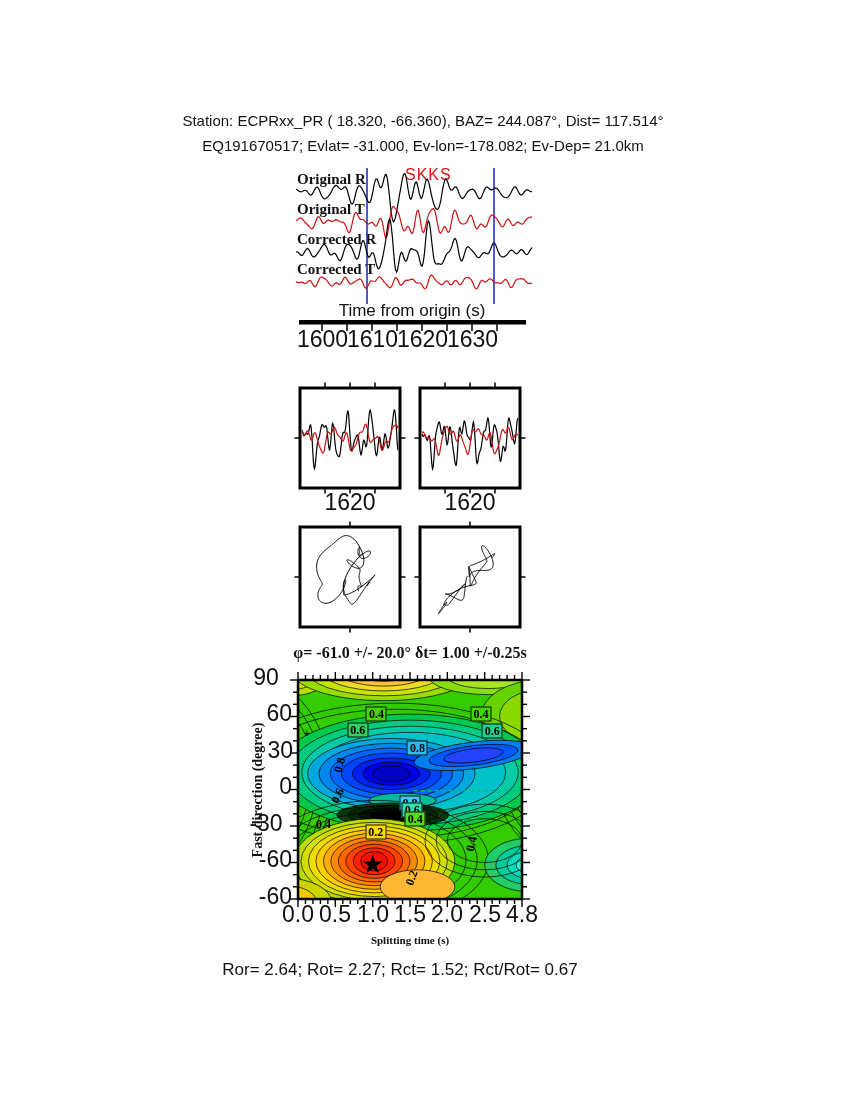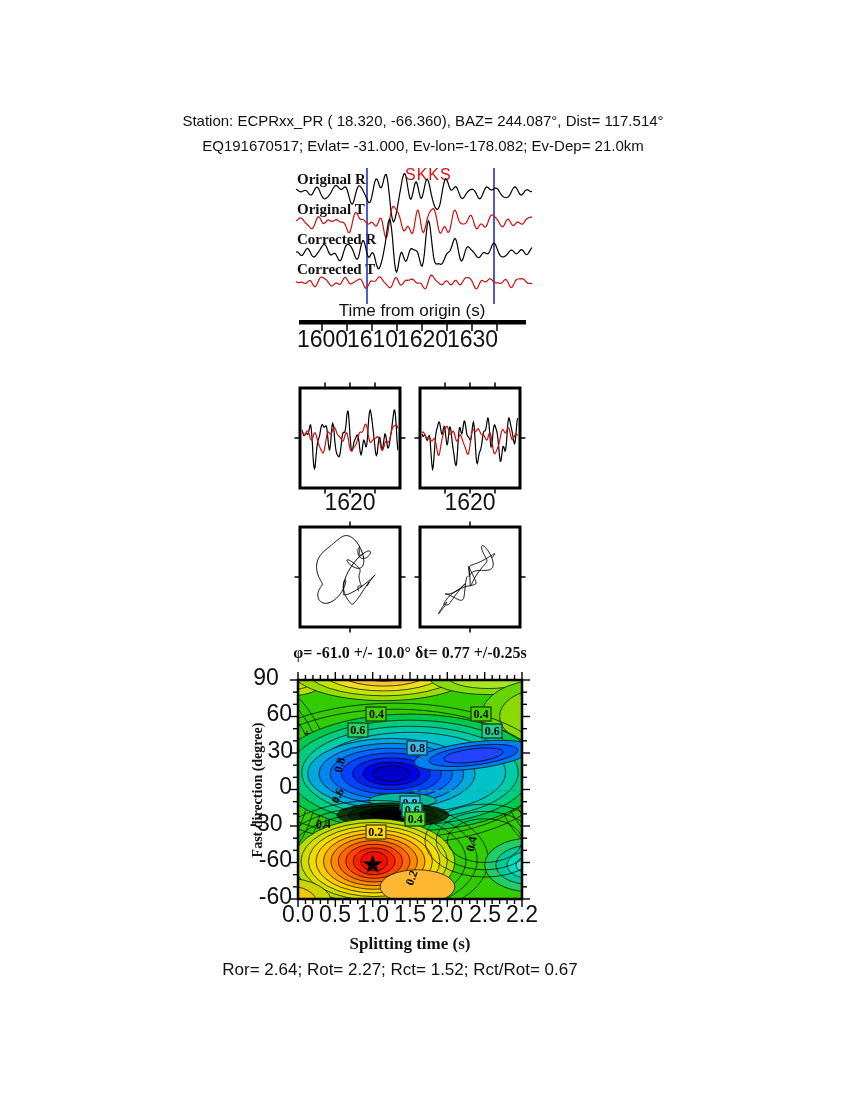--- a/index.html
+++ b/index.html
@@ -118,21 +118,21 @@
       <rect x="6" y="6" width="100" height="100" fill="#fff" stroke="#000" stroke-width="3"></rect>
       <line x1="56" y1="0.5" x2="56" y2="6" stroke="#000" stroke-width="1.5"></line>
       <line x1="56" y1="106" x2="56" y2="111.5" stroke="#000" stroke-width="1.5"></line>
       <line x1="0.5" y1="56" x2="6" y2="56" stroke="#000" stroke-width="1.5"></line>
       <line x1="106" y1="56" x2="111.5" y2="56" stroke="#000" stroke-width="1.5"></line>
       <g clip-path="url(#pc1)">
         <polyline points="53.2,55.2 53.1,55.7 52.9,56.1 52.7,56.7 52.5,57.2 52.4,57.9 52.2,58.5 52.1,59.2 52.0,59.9 51.8,60.7 51.7,61.4 51.6,62.2 51.5,63.1 51.4,63.9 51.3,64.8 51.2,65.6 51.1,66.5 51.0,67.4 50.9,68.2 50.9,69.1 50.8,69.9 50.7,70.7 50.6,71.5 50.5,72.3 50.4,73.1 50.3,73.8 50.2,74.5 50.1,75.1 50.0,75.8 49.9,76.3 49.7,76.8 49.5,77.3 49.3,77.7 49.1,78.1 48.9,78.4 48.7,78.7 48.4,78.9 48.1,79.1 47.8,79.2 47.5,79.3 47.1,79.3 46.7,79.3 46.3,79.3 45.9,79.2 45.5,79.0 45.0,78.9 44.5,78.7 44.0,78.5 43.5,78.2 43.0,77.9 42.4,77.7 41.9,77.4 41.3,77.1 40.7,76.7 40.2,76.4 39.6,76.1 39.0,75.8 38.4,75.5 37.8,75.2 37.3,74.9 36.7,74.6 36.2,74.4 35.6,74.2 35.1,73.9 34.6,73.7 34.2,73.6 33.8,73.4 33.3,73.3 33.0,73.2 32.6,73.1 32.3,73.0 32.1,73.0 31.9,72.9 31.7,72.9 31.5,72.9 31.4,72.9 31.4,72.9 31.4,73.0 31.4,73.0 31.5,73.0 31.7,73.1 31.8,73.1 32.1,73.1 32.3,73.2 32.7,73.2 33.0,73.2 33.4,73.1 33.8,73.1 34.3,73.0 34.8,73.0 35.4,72.9 35.9,72.7 36.5,72.6 37.1,72.4 37.8,72.2 38.4,72.0 39.1,71.7 39.8,71.4 40.4,71.1 41.1,70.8 41.8,70.4 42.5,70.0 43.2,69.6 43.8,69.2 44.5,68.8 45.1,68.4 45.7,67.9 46.3,67.5 46.9,67.1 47.4,66.6 47.9,66.2 48.4,65.8 48.8,65.4 49.2,65.0 49.6,64.6 49.9,64.3 50.2,64.0 50.4,63.7 50.6,63.5 50.7,63.3 50.8,63.1 50.9,63.0 50.9,62.9 50.8,62.9 50.8,62.9 50.6,63.0 50.5,63.1 50.3,63.3 50.0,63.5 49.7,63.8 49.4,64.1 49.1,64.5 48.7,64.9 48.3,65.3 47.9,65.8 47.5,66.3 47.0,66.9 46.5,67.5 46.0,68.1 45.5,68.8 45.0,69.4 44.5,70.1 43.9,70.8 43.4,71.6 42.9,72.3 42.4,73.0 41.8,73.7 41.3,74.4 40.8,75.1 40.3,75.8 39.9,76.5 39.4,77.2 39.0,77.8 38.5,78.4 38.1,79.0 37.7,79.5 37.4,80.0 37.0,80.5 36.7,81.0 36.4,81.4 36.1,81.7 35.8,82.1 35.6,82.4 35.3,82.7 35.1,82.9 34.9,83.1 34.7,83.3 34.5,83.4 34.4,83.5 34.2,83.6 34.1,83.7 33.9,83.8 33.8,83.8 33.7,83.8 33.6,83.8 33.4,83.9 33.3,83.9 33.2,83.9 33.1,83.9 33.0,83.9 32.8,83.9 32.7,83.9 32.5,84.0 32.4,84.0 32.2,84.1 32.0,84.2 31.9,84.3 31.7,84.4 31.5,84.6 31.3,84.8 31.0,85.0 30.8,85.2 30.5,85.5 30.3,85.7 30.0,86.0 29.7,86.3 29.5,86.7 29.2,87.0 28.9,87.4 28.6,87.7 28.3,88.1 28.0,88.5 27.7,88.9 27.4,89.2 27.1,89.6 26.9,90.0 26.6,90.3 26.3,90.7 26.1,91.0 25.9,91.3 25.6,91.6 25.4,91.9 25.2,92.1 25.1,92.3 24.9,92.5 24.8,92.6 24.7,92.7 24.6,92.8 24.6,92.8 24.6,92.8 24.5,92.7 24.6,92.6 24.6,92.5 24.7,92.3 24.8,92.1 24.9,91.8 25.1,91.5 25.2,91.2 25.4,90.9 25.6,90.5 25.9,90.1 26.1,89.7 26.4,89.2 26.7,88.8 27.0,88.3 27.3,87.8 27.6,87.3 27.9,86.8 28.2,86.3 28.5,85.9 28.9,85.4 29.2,84.9 29.5,84.5 29.8,84.1 30.1,83.7 30.4,83.3 30.7,83.0 31.0,82.6 31.2,82.4 31.5,82.1 31.7,81.9 31.9,81.7 32.1,81.5 32.2,81.4 32.4,81.3 32.5,81.3 32.5,81.3 32.6,81.3 32.6,81.3 32.7,81.4 32.6,81.5 32.6,81.6 32.6,81.8 32.5,81.9 32.4,82.1 32.3,82.3 32.1,82.5 32.0,82.7 31.9,82.9 31.7,83.1 31.5,83.3 31.3,83.4 31.2,83.6 31.0,83.7 30.8,83.9 30.7,84.0 30.5,84.0 30.4,84.1 30.2,84.1 30.1,84.0 30.0,84.0 29.9,83.9 29.9,83.7 29.9,83.5 29.9,83.3 29.9,83.1 30.0,82.8 30.1,82.4 30.2,82.1 30.4,81.7 30.7,81.2 30.9,80.7 31.2,80.2 31.6,79.7 32.0,79.1 32.4,78.6 32.9,78.0 33.4,77.3 33.9,76.7 34.5,76.1 35.2,75.4 35.8,74.8 36.5,74.1 37.3,73.5 38.0,72.9 38.8,72.2 39.6,71.6 40.5,71.0 41.3,70.5 42.2,69.9 43.1,69.4 44.0,68.9 44.9,68.4 45.8,68.0 46.8,67.5 47.7,67.1 48.6,66.8 49.5,66.4 50.4,66.1 51.2,65.8 52.1,65.6 52.9,65.4 53.7,65.1 54.5,65.0 55.3,64.8 56.0,64.6 56.7,64.5 57.3,64.4 57.9,64.2 58.5,64.1 59.0,64.0 59.5,63.9 59.9,63.8 60.3,63.6 60.7,63.5 61.0,63.3 61.3,63.2 61.5,63.0 61.7,62.8 61.8,62.6 61.9,62.3 61.9,62.0 62.0,61.7 61.9,61.4 61.9,61.0 61.8,60.6 61.7,60.2 61.5,59.8 61.3,59.3 61.1,58.8 60.9,58.3 60.7,57.8 60.4,57.2 60.1,56.6 59.8,56.0 59.5,55.4 59.2,54.8 58.9,54.2 58.6,53.5 58.3,52.9 58.0,52.3 57.7,51.7 57.4,51.1 57.1,50.5 56.8,49.9 56.6,49.4 56.3,48.8 56.1,48.4 55.9,47.9 55.7,47.5 55.5,47.1 55.3,46.7 55.1,46.4 55.0,46.2 54.9,46.0 54.8,45.8 54.7,45.7 54.6,45.6 54.5,45.6 54.5,45.6 54.5,45.7 54.5,45.8 54.5,46.0 54.5,46.2 54.5,46.4 54.5,46.7 54.6,47.0 54.6,47.4 54.6,47.7 54.7,48.1 54.7,48.5 54.8,49.0 54.8,49.4 54.9,49.9 55.0,50.3 55.0,50.8 55.0,51.3 55.1,51.7 55.1,52.2 55.2,52.6 55.2,53.0 55.2,53.4 55.2,53.8 55.2,54.1 55.2,54.4 55.2,54.7 55.2,54.9 55.2,55.2 55.2,55.3 55.2,55.5 55.2,55.6 55.2,55.7 55.2,55.7 55.2,55.7 55.2,55.7 55.2,55.6 55.2,55.5 55.2,55.4 55.3,55.2 55.3,55.0 55.4,54.8 55.5,54.6 55.6,54.4 55.7,54.1 55.8,53.8 56.0,53.6 56.2,53.3 56.4,53.0 56.6,52.7 56.9,52.4 57.2,52.1 57.5,51.8 57.9,51.6 58.3,51.3 58.7,51.1 59.1,50.8 59.6,50.6 60.0,50.4 60.6,50.2 61.1,50.1 61.7,50.0 62.3,49.8 62.9,49.7 63.5,49.6 64.1,49.6 64.8,49.5 65.5,49.5 66.2,49.5 66.9,49.4 67.5,49.4 68.3,49.4 69.0,49.4 69.7,49.4 70.3,49.4 71.0,49.4 71.7,49.4 72.4,49.3 73.0,49.3 73.6,49.2 74.2,49.1 74.8,49.0 75.4,48.8 75.9,48.6 76.4,48.4 76.8,48.2 77.2,47.9 77.6,47.5 78.0,47.2 78.3,46.8 78.5,46.3 78.7,45.9 78.9,45.4 79.0,44.8 79.1,44.2 79.2,43.6 79.2,42.9 79.1,42.2 79.1,41.5 78.9,40.8 78.8,40.0 78.6,39.2 78.3,38.4 78.1,37.6 77.8,36.8 77.4,36.0 77.1,35.2 76.7,34.4 76.3,33.5 75.9,32.8 75.4,32.0 75.0,31.2 74.5,30.5 74.1,29.8 73.6,29.1 73.1,28.5 72.7,27.9 72.2,27.4 71.8,26.8 71.3,26.4 70.9,26.0 70.5,25.6 70.1,25.3 69.7,25.1 69.4,24.9 69.1,24.8 68.8,24.7 68.5,24.7 68.3,24.7 68.1,24.8 67.9,24.9 67.7,25.1 67.6,25.3 67.6,25.6 67.5,25.9 67.5,26.2 67.5,26.6 67.6,27.0 67.7,27.4 67.8,27.9 67.9,28.4 68.0,28.9 68.2,29.4 68.4,29.9 68.6,30.5 68.9,31.0 69.1,31.5 69.4,32.1 69.6,32.6 69.9,33.1 70.2,33.6 70.4,34.1 70.7,34.6 71.0,35.1 71.2,35.6 71.5,36.0 71.7,36.4 71.9,36.8 72.1,37.2 72.3,37.6 72.5,37.9 72.6,38.3 72.7,38.6 72.8,38.9 72.9,39.2 72.9,39.5 72.9,39.8 72.8,40.1 72.8,40.4 72.7,40.7 72.5,41.0 72.4,41.3 72.2,41.6 72.0,41.9 71.7,42.3 71.4,42.6 71.1,43.0 70.8,43.4 70.4,43.8 70.0,44.2 69.6,44.7 69.2,45.2 68.7,45.7 68.3,46.2 67.8,46.8 67.3,47.4 66.8,48.0 66.3,48.6 65.8,49.3 65.3,50.0 64.8,50.7 64.3,51.4 63.8,52.1 63.3,52.8 62.8,53.6 62.3,54.4 61.8,55.1 61.4,55.9 60.9,56.6 60.5,57.4 60.1,58.1 59.7,58.8 59.4,59.5 59.0,60.2 58.7,60.8 58.4,61.4 58.1,62.0 57.9,62.5 57.6,63.0 57.4,63.4 57.2,63.8 57.0,64.2 56.9,64.5 56.7,64.7 56.6,64.9 56.5,65.0 56.4,65.1 56.3,65.1 56.3,65.0 56.2,64.9 56.2,64.7 56.2,64.5 56.1,64.2 56.1,63.9 56.1,63.5 56.1,63.1 56.1,62.6 56.1,62.1 56.1,61.6 56.1,61.0 56.1,60.4 56.0,59.8 56.0,59.1 56.0,58.5 56.0,57.8 56.0,57.1 55.9,56.4 55.9,55.7 55.9,55.0 55.8,54.3 55.8,53.6 55.7,52.9 55.7,52.3 55.6,51.6 55.6,51.0 55.5,50.4 55.5,49.9 55.4,49.3 55.4,48.8 55.3,48.4 55.3,47.9 55.3,47.5 55.3,47.1 55.3,46.7 55.3,46.4 55.4,46.1 55.5,45.8 55.6,45.6 55.7,45.4 55.8,45.1 56.0,45.0 56.1,44.8 56.3,44.6 56.6,44.5 56.9,44.3 57.2,44.2 57.5,44.1 57.9,43.9 58.3,43.8 58.7,43.7 59.1,43.5 59.6,43.4 60.1,43.2 60.7,43.0 61.3,42.8 61.9,42.6 62.5,42.4 63.2,42.1 63.8,41.8 64.5,41.5 65.2,41.2 66.0,40.9 66.7,40.5 67.4,40.2 68.2,39.8 69.0,39.4 69.7,39.0 70.5,38.6 71.2,38.2 72.0,37.7 72.7,37.3 73.4,36.9 74.1,36.4 74.8,36.0 75.5,35.6 76.1,35.2 76.7,34.8 77.3,34.5 77.8,34.2 78.3,33.9 78.7,33.6 79.2,33.3 79.5,33.1 79.9,32.9 80.1,32.8 80.4,32.7 80.6,32.7 80.7,32.7 80.8,32.7 80.8,32.8 80.8,32.9 80.8,33.1 80.7,33.3 80.5,33.5 80.3,33.8 80.1,34.1 79.8,34.5 79.5,34.9 79.1,35.4 78.7,35.8 78.3,36.3 77.8,36.8" fill="none" stroke="#000" stroke-width="1"></polyline>
       </g>
     </svg>
 
-  <div class="abs ctr serifb title" style="left:260px;top:644px;width:300px;">φ= -61.0 +/- 10.0° δt= 0.77 +/-0.25s</div>
+  <div class="abs ctr serifb title" style="left:260px;top:644px;width:300px;">φ= -61.0 +/- 20.0° δt= 1.00 +/-0.25s</div>
   <svg id="contour-svg" style="left:290px;top:672px;" width="248" height="243">
       <clipPath id="cclip">
         <rect x="8" y="8" width="224" height="219"></rect>
       </clipPath>
       <rect x="8" y="8" width="224" height="219" fill="#33cc00"></rect>
       <g clip-path="url(#cclip)">
         <ellipse cx="-59.2" cy="111.41666666666666" rx="100.8" ry="115.58333333333334" fill="none" stroke="#000" stroke-width="0.7"></ellipse>
         <ellipse cx="-59.2" cy="111.41666666666666" rx="93.33333333333334" ry="107.06666666666666" fill="none" stroke="#000" stroke-width="0.7"></ellipse>
         <ellipse cx="-59.2" cy="111.41666666666666" rx="85.86666666666666" ry="98.55" fill="none" stroke="#000" stroke-width="0.7"></ellipse>
         <ellipse cx="-59.2" cy="111.41666666666666" rx="78.4" ry="90.03333333333333" fill="none" stroke="#000" stroke-width="0.7"></ellipse>
@@ -327,17 +327,17 @@
   <div class="abs ticknum" style="left:240px;top:851px;width:52px;text-align:right;">-60</div>
   <div class="abs ticknum" style="left:240px;top:888px;width:52px;text-align:right;">-60</div>
   <div class="abs serifb ylabrot" style="left:258px;top:790px;">Fast direction (degree)</div>
 
   <div class="abs ctr ticknum" style="left:278px;top:906px;width:40px;">0.0</div>
   <div class="abs ctr ticknum" style="left:315px;top:906px;width:40px;">0.5</div>
   <div class="abs ctr ticknum" style="left:353px;top:906px;width:40px;">1.0</div>
   <div class="abs ctr ticknum" style="left:390px;top:906px;width:40px;">1.5</div>
   <div class="abs ctr ticknum" style="left:427px;top:906px;width:40px;">2.0</div>
   <div class="abs ctr ticknum" style="left:465px;top:906px;width:40px;">2.5</div>
-  <div class="abs ctr ticknum" style="left:502px;top:906px;width:40px;">2.2</div>
-  <div class="abs ctr serifb" style="left:310px;top:934px;width:200px;font-size:17px;">Splitting time (s)</div>
+  <div class="abs ctr ticknum" style="left:502px;top:906px;width:40px;">4.8</div>
+  <div class="abs ctr serifb" style="left:310px;top:934px;width:200px;font-size:11px;">Splitting time (s)</div>
 
   <div class="abs ctr footer" style="left:0px;top:960px;width:800px;">Ror= 2.64; Rot= 2.27; Rct= 1.52; Rct/Rot= 0.67</div>
 </div>
 
 </body></html>

